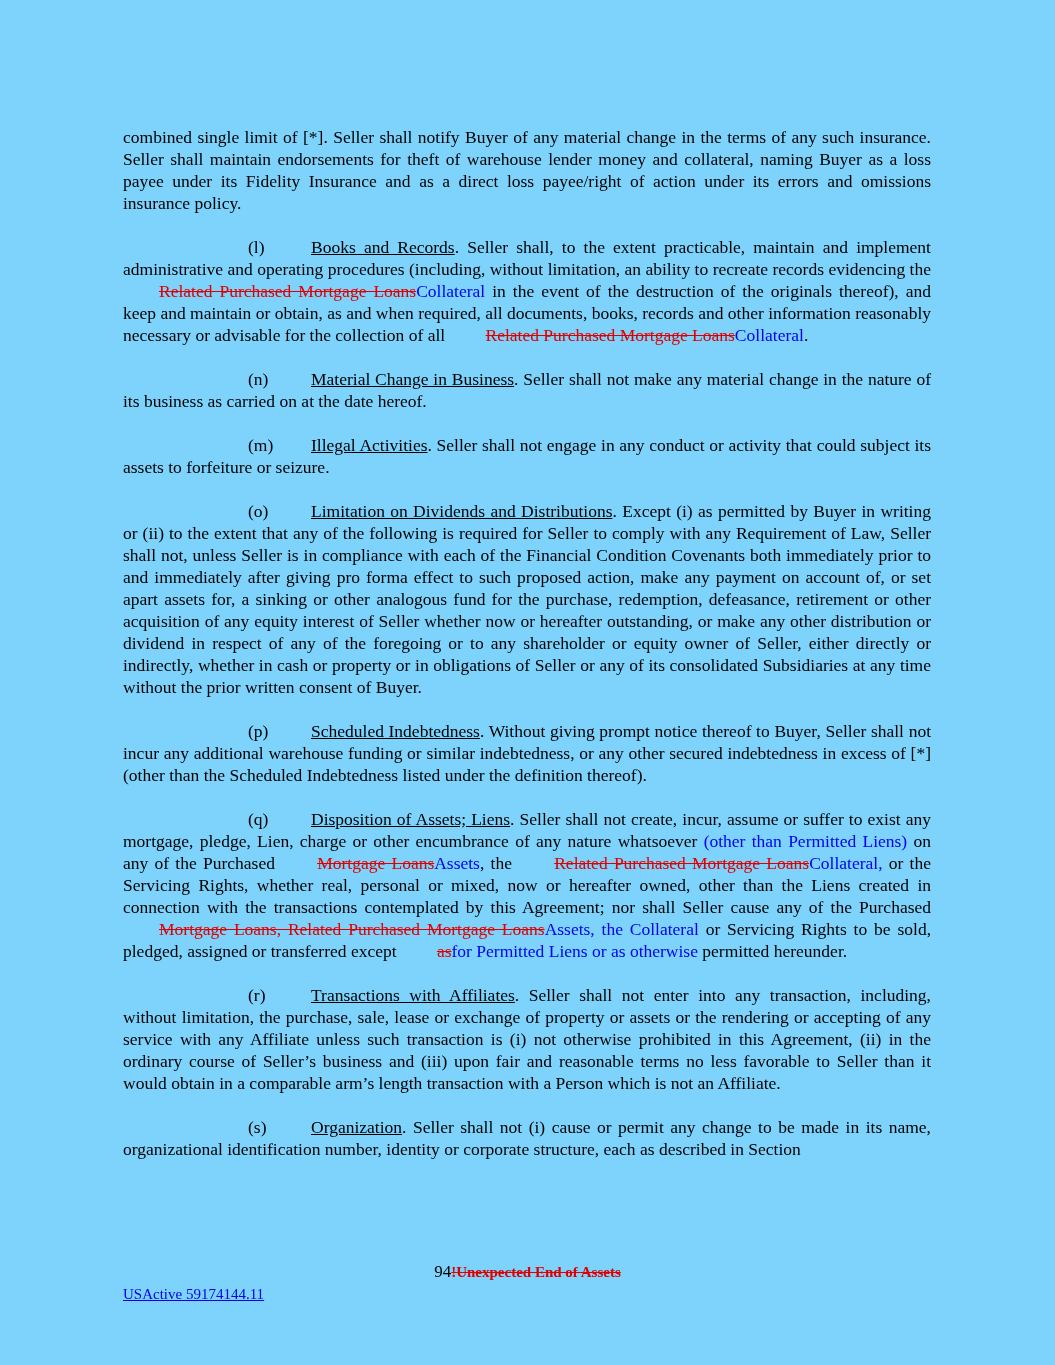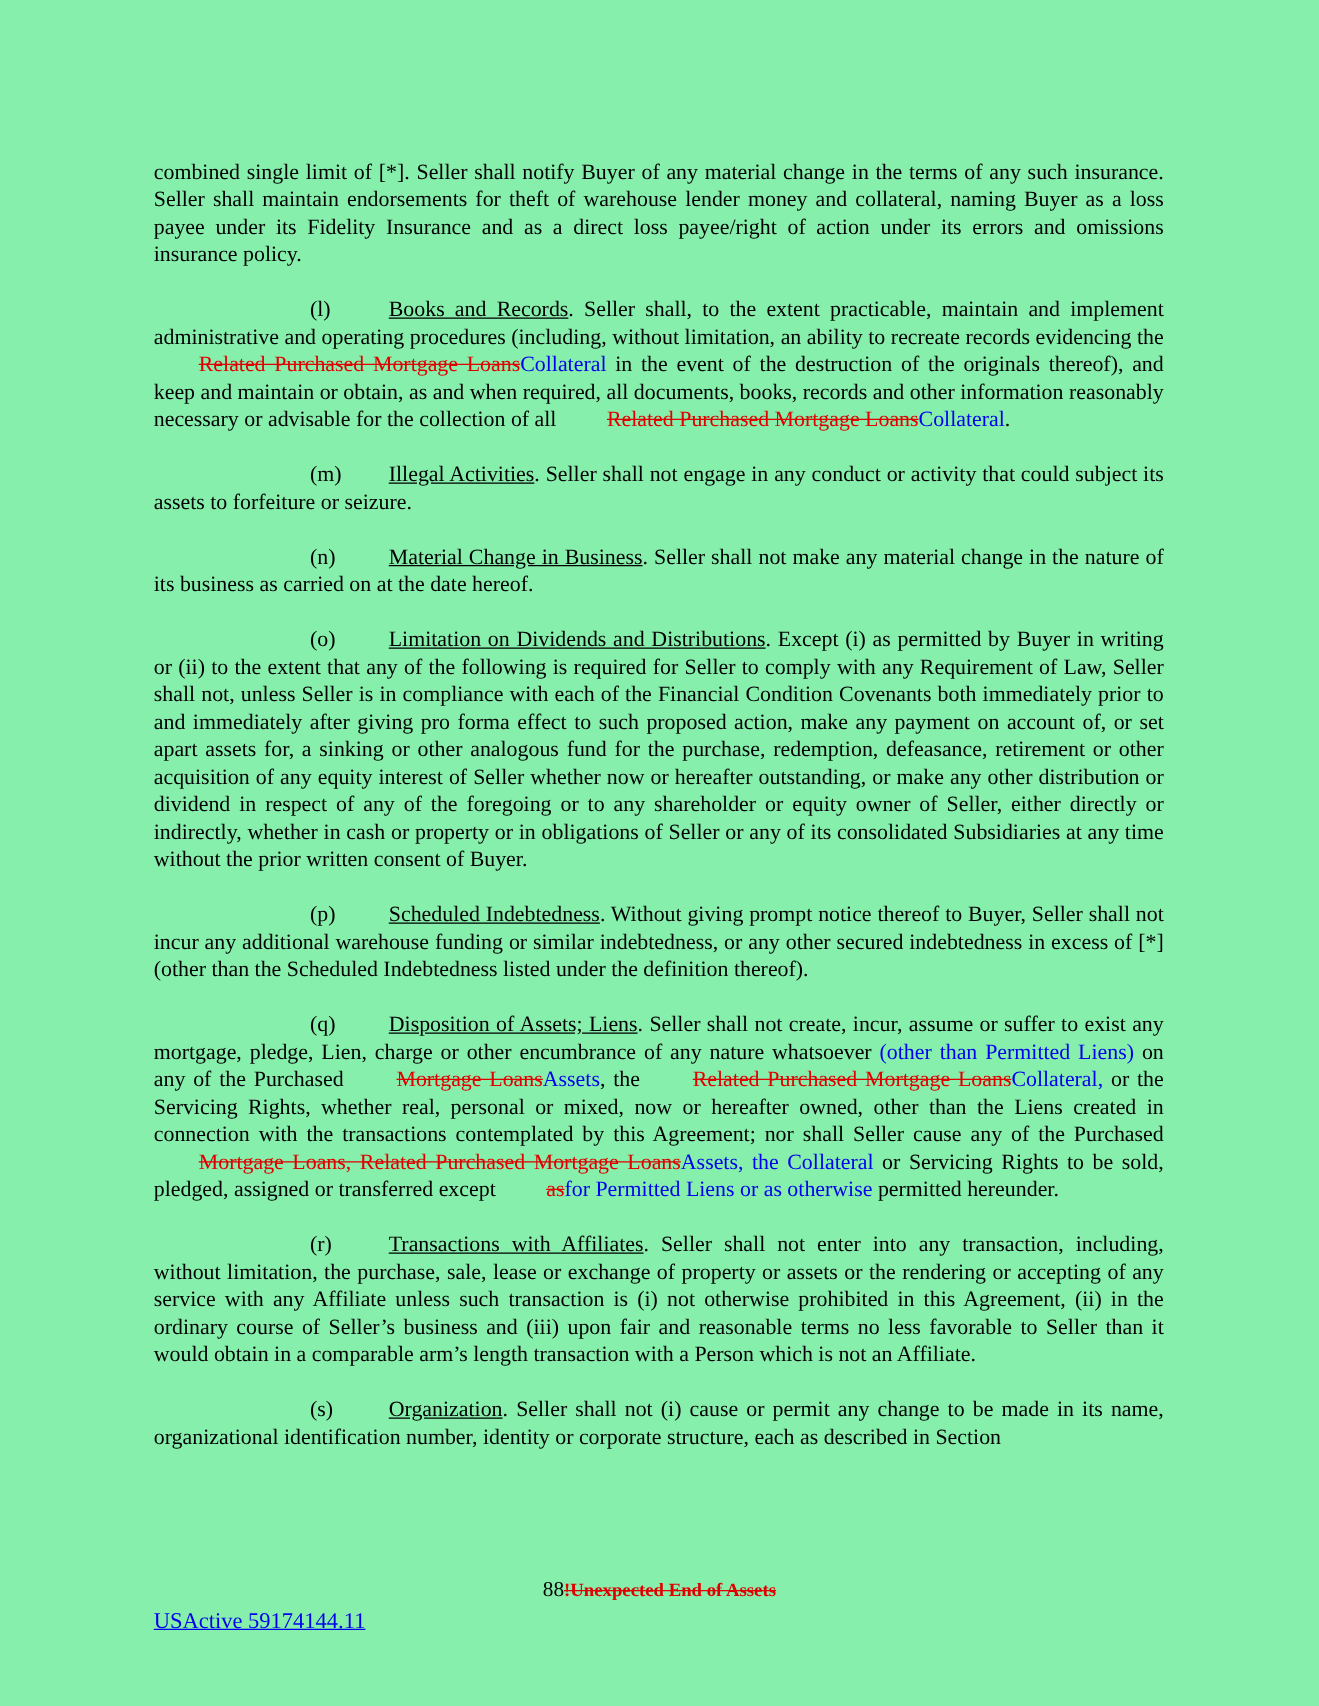--- a/index.html
+++ b/index.html
@@ -8,21 +8,21 @@
     width: 1055px;
     height: 1365px;
     position: relative;
     font-family: "Liberation Serif", "DejaVu Serif", serif;
     color: var(--text-color, #000000);
     overflow: hidden;
   }
   .page {
     position: absolute;
     inset: 0;
-    background: #86efac;
+    background: #7dd3fc;
   }
   .doc {
     position: absolute;
     left: 123px;
     top: 126px;
     width: 808px;
   }
   .para {
     font-size: 17.5px;
     line-height: 22px;
@@ -49,37 +49,37 @@
   .footer-error {
     color: var(--del-color, #e00000);
     font-weight: bold;
     font-size: 15px;
     text-decoration: line-through;
   }
   .footer-docid {
     position: absolute;
     top: 1286px;
     left: 123px;
-    font-size: 18px;
+    font-size: 15px;
     color: var(--link-color, #0000ee);
     text-decoration: underline;
   }
 </style>
 </head>
 <body>
 
 <div class="page">
   <div class="doc">
       <p class="para"><span class="run-n">combined single limit of [*]. Seller shall notify Buyer of any material change in the terms of any such insurance.  Seller shall maintain endorsements for theft of warehouse lender money and collateral, naming Buyer as a loss payee under its Fidelity Insurance and as a direct loss payee/right of action under its errors and omissions insurance policy.</span></p>
       <p class="para"><span class="run-indent"></span><span class="run-letter">(l)</span><span class="run-h">Books and Records</span><span class="run-n">.  Seller shall, to the extent practicable, maintain and implement administrative and operating procedures (including, without limitation, an ability to recreate records evidencing the </span><span class="run-d">Related Purchased Mortgage Loans</span><span class="run-i">Collateral</span><span class="run-n"> in the event of the destruction of the originals thereof), and keep and maintain or obtain, as and when required, all documents, books, records and other information reasonably necessary or advisable for the collection of all </span><span class="run-d">Related Purchased Mortgage Loans</span><span class="run-i">Collateral</span><span class="run-n">.</span></p>
+      <p class="para"><span class="run-indent"></span><span class="run-letter">(n)</span><span class="run-h">Material Change in Business</span><span class="run-n">.  Seller shall not make any material change in the nature of its business as carried on at the date hereof.</span></p>
       <p class="para"><span class="run-indent"></span><span class="run-letter">(m)</span><span class="run-h">Illegal Activities</span><span class="run-n">.  Seller shall not engage in any conduct or activity that could subject its assets to forfeiture or seizure.</span></p>
-      <p class="para"><span class="run-indent"></span><span class="run-letter">(n)</span><span class="run-h">Material Change in Business</span><span class="run-n">.  Seller shall not make any material change in the nature of its business as carried on at the date hereof.</span></p>
       <p class="para"><span class="run-indent"></span><span class="run-letter">(o)</span><span class="run-h">Limitation on Dividends and Distributions</span><span class="run-n">.  Except (i) as permitted by Buyer in writing or (ii) to the extent that any of the following is required for Seller to comply with any Requirement of Law, Seller shall not, unless Seller is in compliance with each of the Financial Condition Covenants both immediately prior to and immediately after giving pro forma effect to such proposed action, make any payment on account of, or set apart assets for, a sinking or other analogous fund for the purchase, redemption, defeasance, retirement or other acquisition of any equity interest of Seller whether now or hereafter outstanding, or make any other distribution or dividend in respect of any of the foregoing or to any shareholder or equity owner of Seller, either directly or indirectly, whether in cash or property or in obligations of Seller or any of its consolidated Subsidiaries at any time without the prior written consent of Buyer.</span></p>
       <p class="para"><span class="run-indent"></span><span class="run-letter">(p)</span><span class="run-h">Scheduled Indebtedness</span><span class="run-n">.  Without giving prompt notice thereof to Buyer, Seller shall not incur any additional warehouse funding or similar indebtedness, or any other secured indebtedness in excess of [*] (other than the Scheduled Indebtedness listed under the definition thereof).</span></p>
       <p class="para"><span class="run-indent"></span><span class="run-letter">(q)</span><span class="run-h">Disposition of Assets; Liens</span><span class="run-n">.  Seller shall not create, incur, assume or suffer to exist any mortgage, pledge, Lien, charge or other encumbrance of any nature whatsoever </span><span class="run-i">(other than Permitted Liens) </span><span class="run-n">on any of the Purchased </span><span class="run-d">Mortgage Loans</span><span class="run-i">Assets</span><span class="run-n">, the </span><span class="run-d">Related Purchased Mortgage Loans</span><span class="run-i">Collateral,</span><span class="run-n"> or the Servicing Rights, whether real, personal or mixed, now or hereafter owned, other than the Liens created in connection with the transactions contemplated by this Agreement; nor shall Seller cause any of the Purchased </span><span class="run-d">Mortgage Loans, Related Purchased Mortgage Loans</span><span class="run-i">Assets, the Collateral</span><span class="run-n"> or Servicing Rights to be sold, pledged, assigned or transferred except </span><span class="run-d">as</span><span class="run-i">for Permitted Liens or as otherwise</span><span class="run-n"> permitted hereunder.</span></p>
       <p class="para"><span class="run-indent"></span><span class="run-letter">(r)</span><span class="run-h">Transactions with Affiliates</span><span class="run-n">.  Seller shall not enter into any transaction, including, without limitation, the purchase, sale, lease or exchange of property or assets or the rendering or accepting of any service with any Affiliate unless such transaction is (i) not otherwise prohibited in this Agreement, (ii) in the ordinary course of Seller’s business and (iii) upon fair and reasonable terms no less favorable to Seller than it would obtain in a comparable arm’s length transaction with a Person which is not an Affiliate.</span></p>
       <p class="para"><span class="run-indent"></span><span class="run-letter">(s)</span><span class="run-h">Organization</span><span class="run-n">.  Seller shall not (i) cause or permit any change to be made in its name, organizational identification number, identity or corporate structure, each as described in Section</span></p>
     </div>
 
-  <div class="footer-center"><span class="footer-pagenum">88</span><span class="footer-error">!Unexpected End of Assets</span></div>
+  <div class="footer-center"><span class="footer-pagenum">94</span><span class="footer-error">!Unexpected End of Assets</span></div>
 
   <div class="footer-docid">USActive 59174144.11</div>
 </div>
 
 </body></html>

